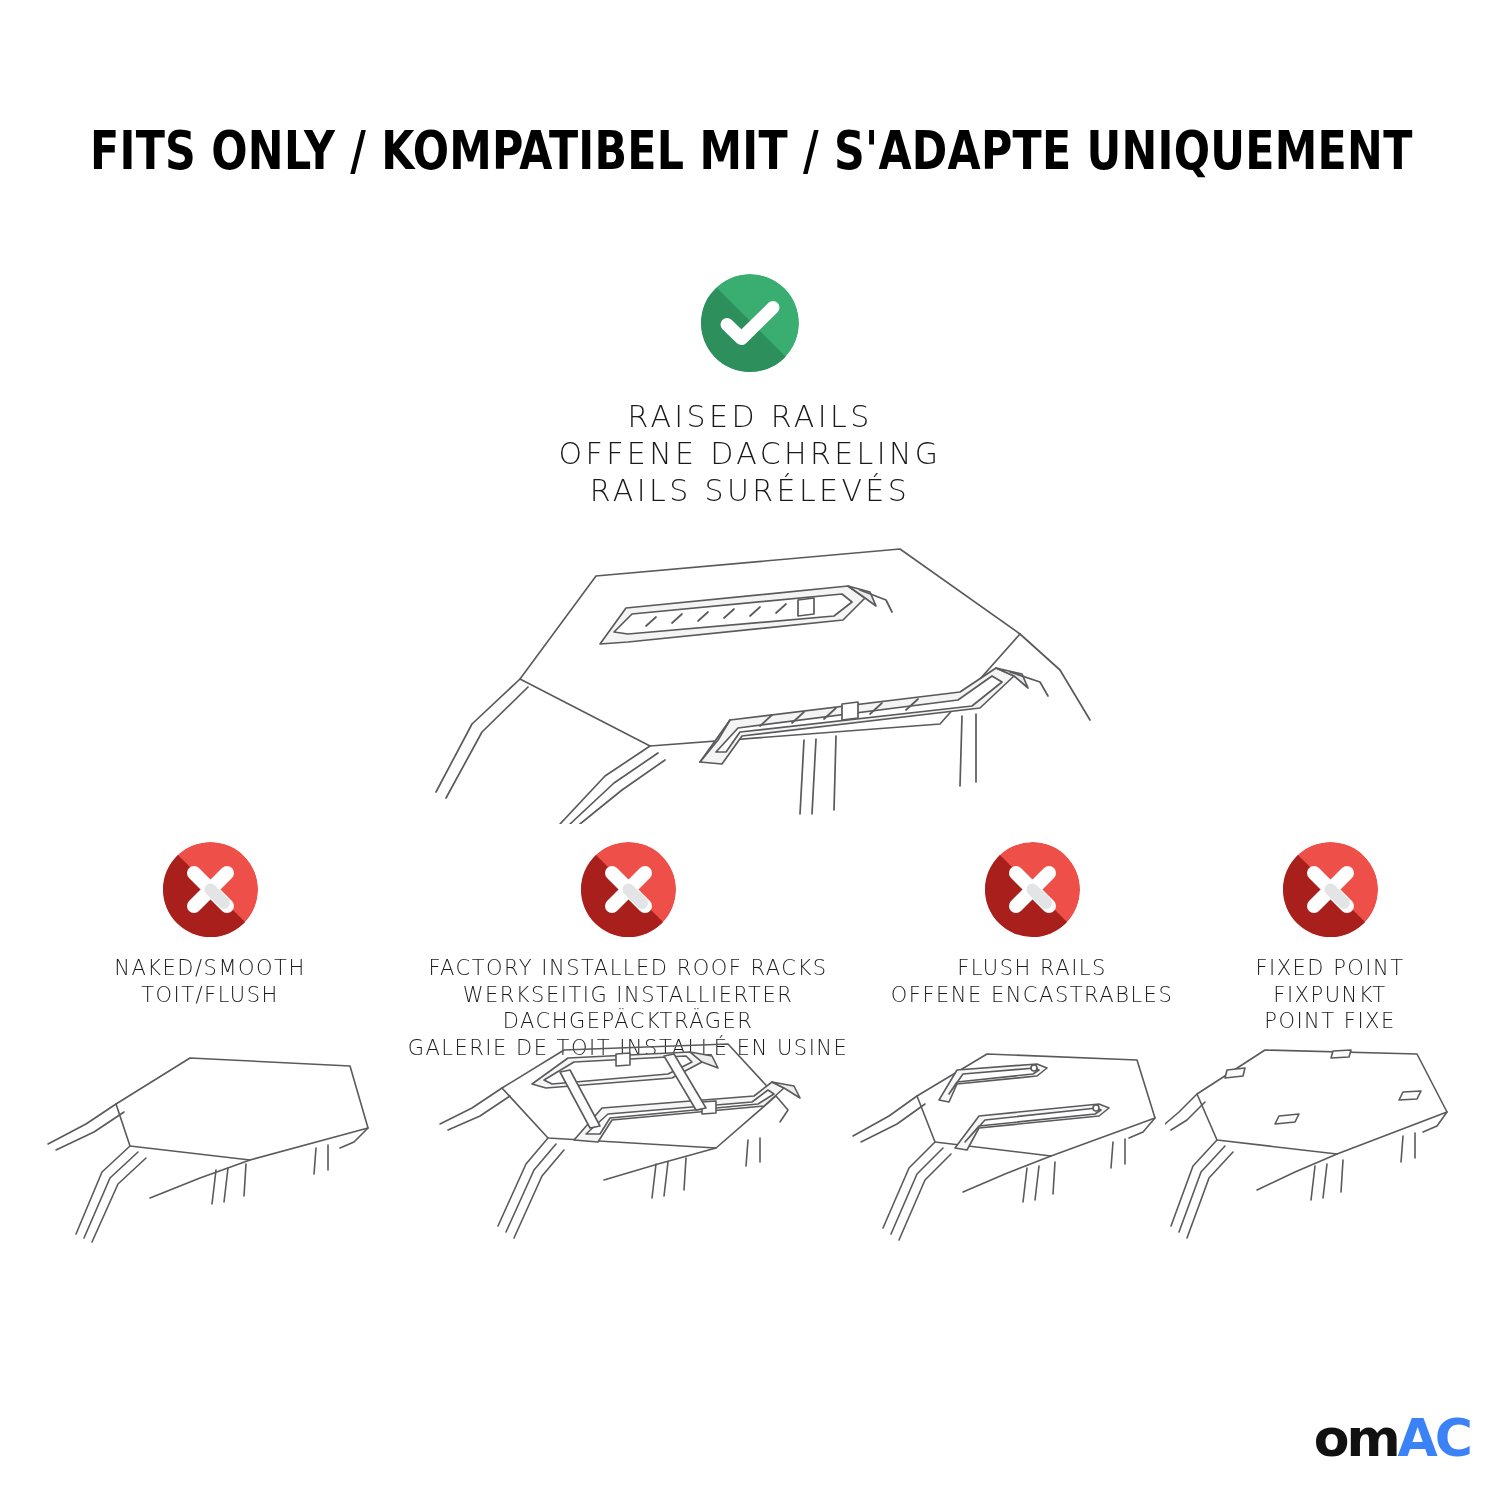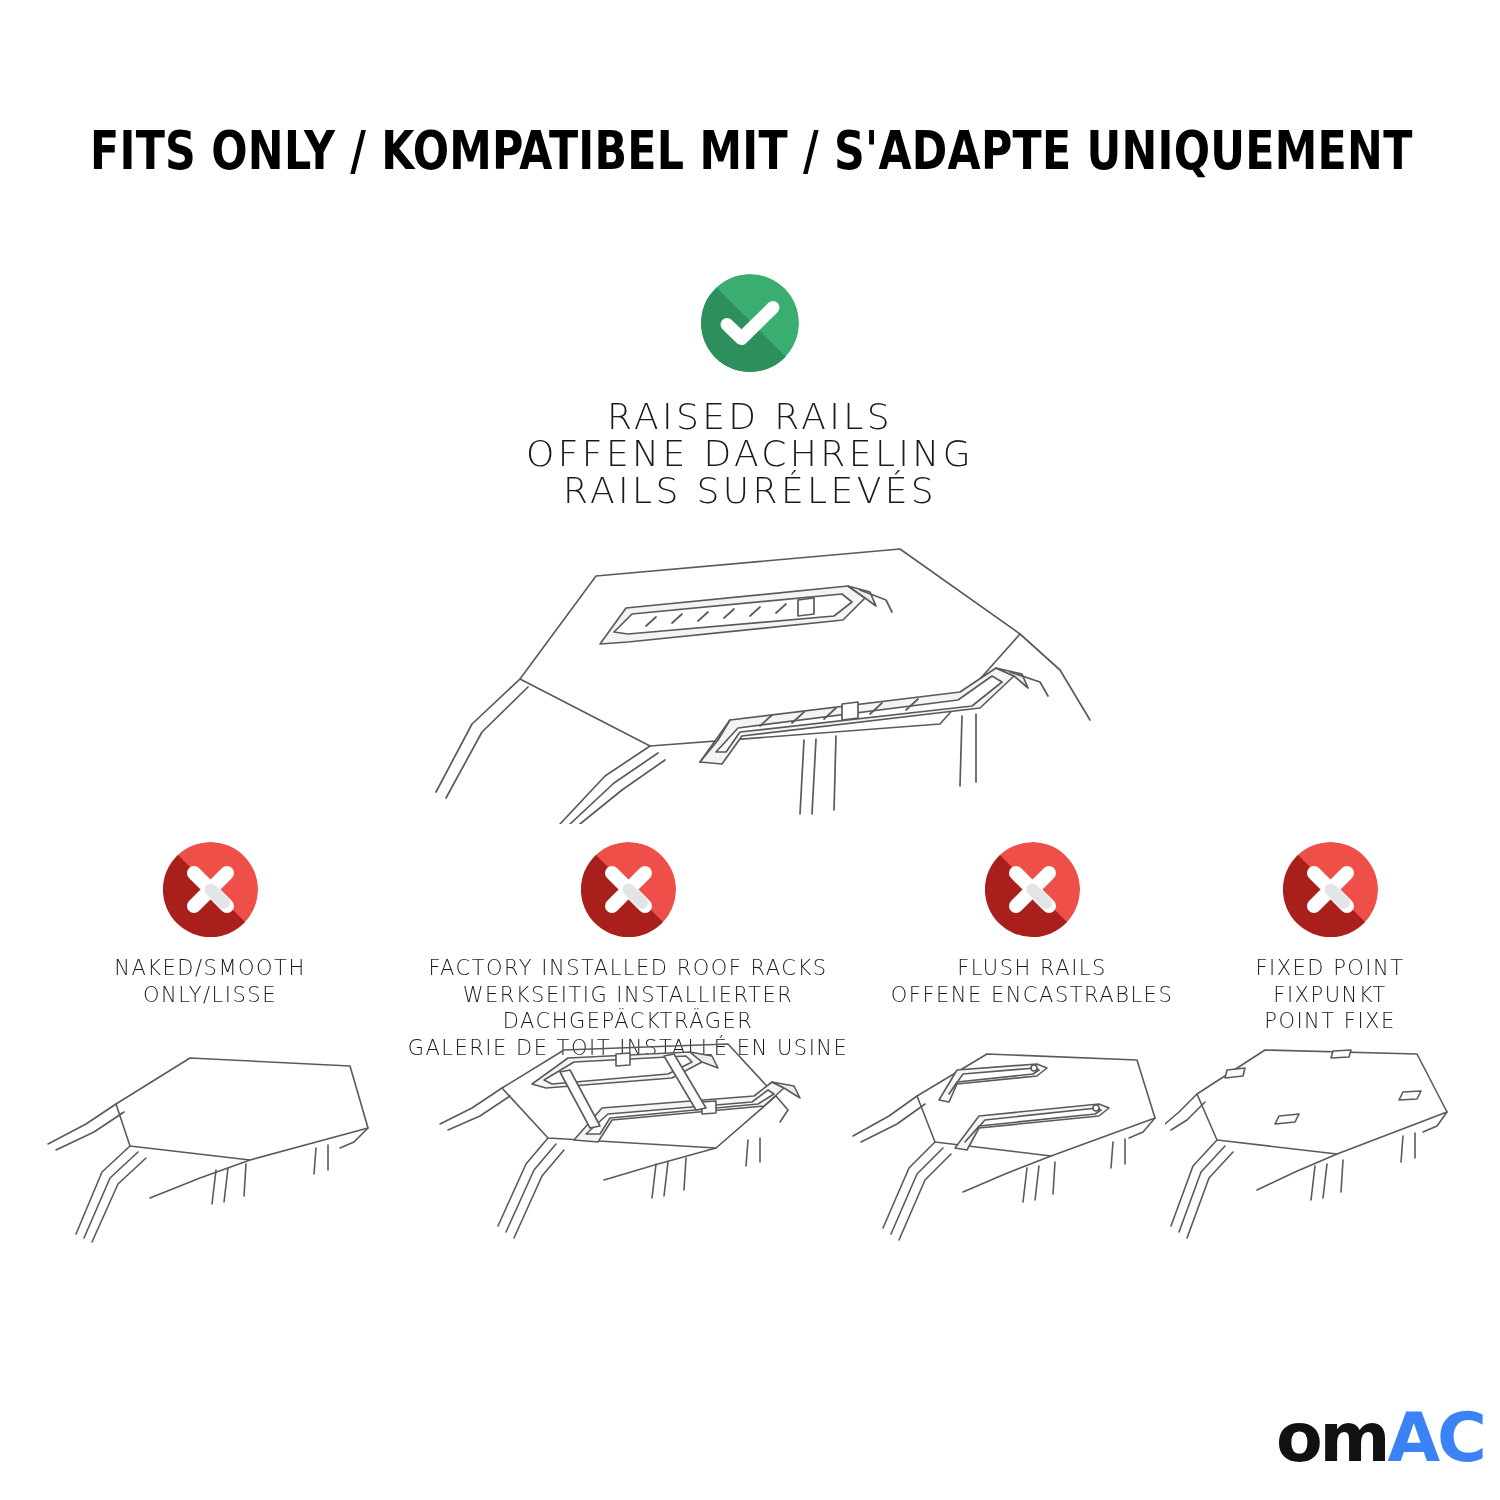--- a/index.html
+++ b/index.html
@@ -58,21 +58,21 @@
   .circle-icon .shadow{
     position:absolute;
     left:50%;top:50%;
     width:200%;height:200%;
     transform-origin:0 0;
   }
   .circle-icon svg{position:absolute;inset:0;}
 
   .main-title{
     margin-top:26px;
-    font-size:36px;
+    font-size:30px;
     line-height:37px;
     letter-spacing:3.4px;
     font-weight:300;
   }
 
   
   .roof-main{
     position:absolute;
     left:50%;
     transform:translateX(-50%);
@@ -110,25 +110,25 @@
 
   
   #col-0{left:210px;margin-left:-180px;width:360px;}
   #col-1{left:628px;margin-left:-230px;width:460px;}
   #col-2{left:1032px;margin-left:-190px;width:380px;}
   #col-3{left:1330px;margin-left:-160px;width:320px;}
 
   
   .logo{
     position:absolute;
-    right:16px;
+    right:30px;
     bottom:28px;
     font-family:"DejaVu Sans","Liberation Sans", sans-serif;
     font-weight:bold;
-    font-size:68px;
+    font-size:52px;
     line-height:68px;
     letter-spacing:-3px;
     display:flex;
     align-items:baseline;
   }
   .logo .om{color:#111111;}
   .logo .ac{color:#3b82f6;}
 </style>
 </head>
 <body>
@@ -219,21 +219,21 @@
           <div class="disc" style="background:#ee5049;"></div>
           <div class="shadow" style="background:#a81f1c;transform:rotate(45deg);left:14px;top:12px;width:160px;height:160px;"></div>
           <svg viewBox="0 0 95 95" xmlns="http://www.w3.org/2000/svg">
             <path d="M31 31 L64 64 M64 31 L31 64" fill="none" stroke="#ffffff" stroke-width="14" stroke-linecap="round"></path>
             <path d="M47.5 47.5 L61 61" fill="none" stroke="#e3e4e6" stroke-width="12" stroke-linecap="round"></path>
           </svg>
         </div>
       </div>
       <div class="label-lines col-label">
         <div>NAKED/SMOOTH</div>
-        <div>ONLY/LISSE</div>
+        <div>TOIT/FLUSH</div>
       </div>
       <div class="col-roof" style="top:196px;">
         <svg width="380" height="230" viewBox="0 0 380 230" xmlns="http://www.w3.org/2000/svg">
           <g fill="none" stroke="#5a5a5c" stroke-width="1.6" stroke-linejoin="round" stroke-linecap="round">
             <path d="M96 66 L170 20 L330 28 L348 90 L230 122 L110 108 Z"></path>
             <path d="M96 66 L66 86 L28 106"></path>
             <path d="M104 74 L74 94 L36 112"></path>
             <path d="M110 108 L82 134 L56 196"></path>
             <path d="M118 114 L90 140 L64 200"></path>
             <path d="M126 120 L98 146 L72 204"></path>

